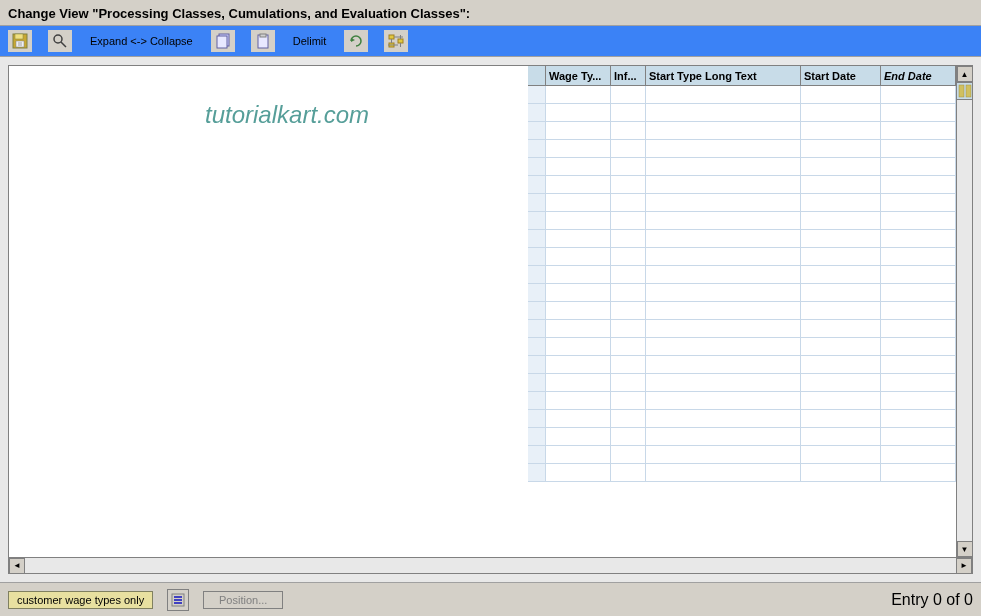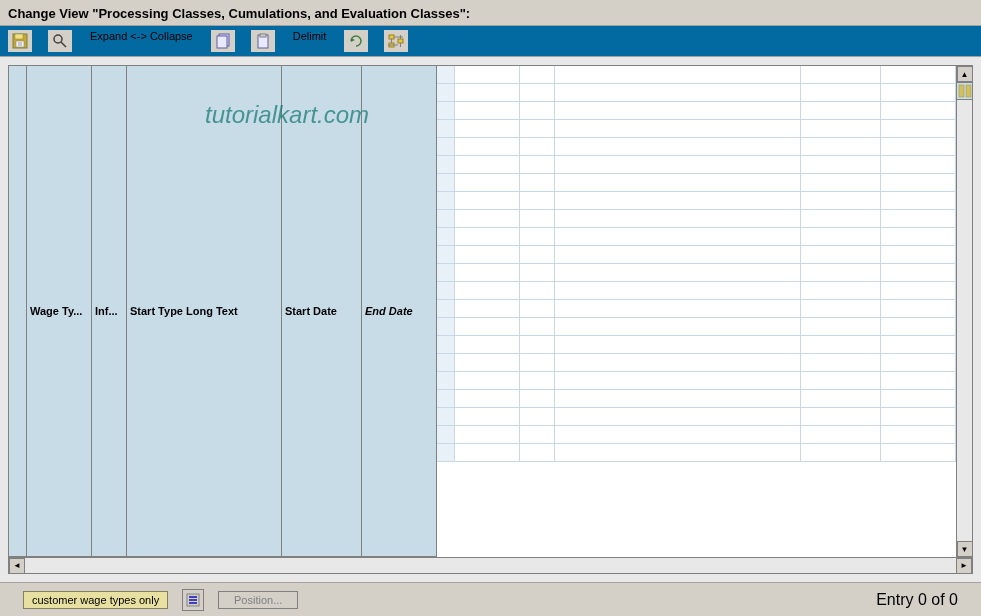--- a/index.html
+++ b/index.html
@@ -27,24 +27,24 @@
       border-bottom: 1px solid #a0a0a0;
     }
     .title-bar h1 {
       font-size: 13px;
       font-weight: bold;
       color: #000;
     }
 
     
     .toolbar {
-      background-color: #0369a1;
+      background-color: #3b82f6;
       padding: 4px 8px;
       display: flex;
-      align-items: flex-start;
+      align-items: center;
       gap: 16px;
       border-bottom: 1px solid #a0a0a0;
     }
 
     .toolbar-btn {
       background: #d4d0c8;
       border: 1px solid transparent;
       cursor: pointer;
       padding: 1px 2px;
       display: flex;
@@ -104,21 +104,22 @@
     .table-wrapper {
       display: flex;
       flex: 1;
       overflow: hidden;
     }
 
     .table-main {
       flex: 1;
       overflow: hidden;
       display: flex;
-      flex-direction: row;
+      flex-direction: column;
+      align-items: flex-end;
     }
 
     
     .table-header {
       display: flex;
       background-color: #c8dce8;
       border-bottom: 1px solid #808080;
       min-height: 20px;
     }
 
@@ -235,21 +236,21 @@
 
     .scroll-track-h {
       flex: 1;
       background: #e8e8e8;
       height: 100%;
     }
 
     
     .bottom-bar {
       background-color: #d4d0c8;
-      padding: 5px 23px;
+      padding: 5px 8px;
       display: flex;
       align-items: center;
       gap: 14px;
       border-top: 1px solid #a0a0a0;
       min-height: 34px;
     }
 
     .bottom-btn {
       background: #e8e0a0;
       border: 1px solid #808060;

